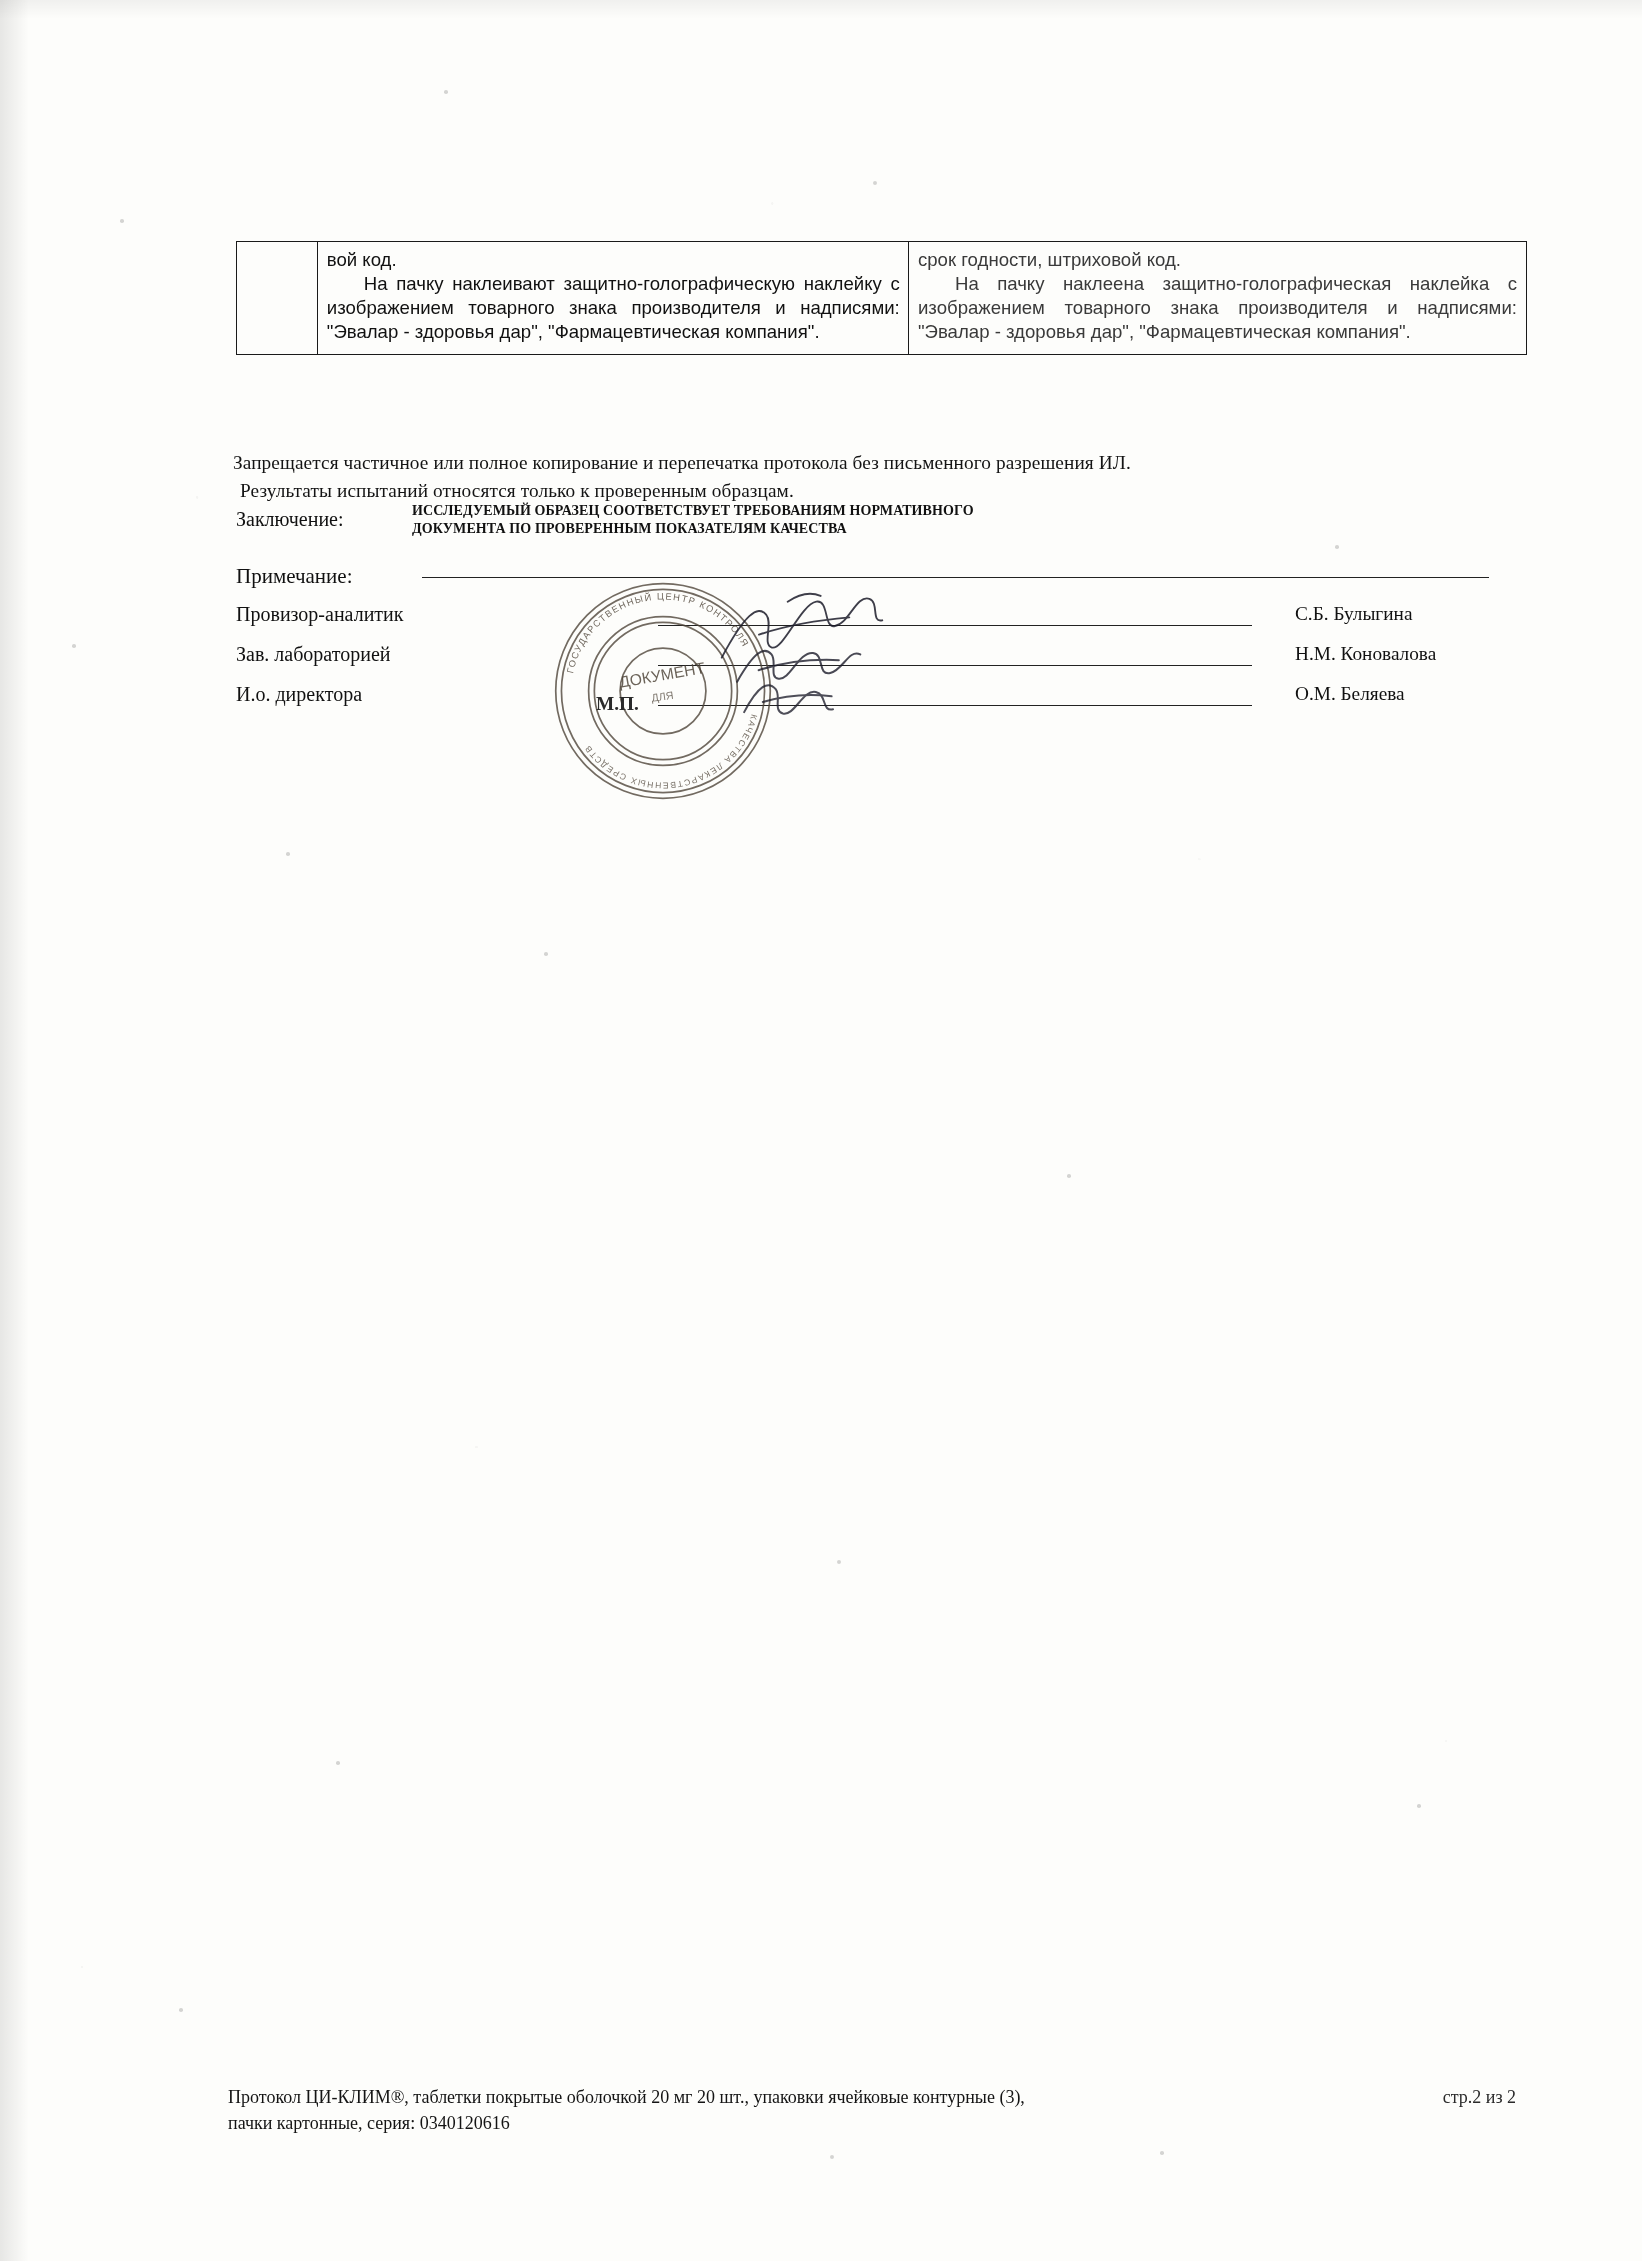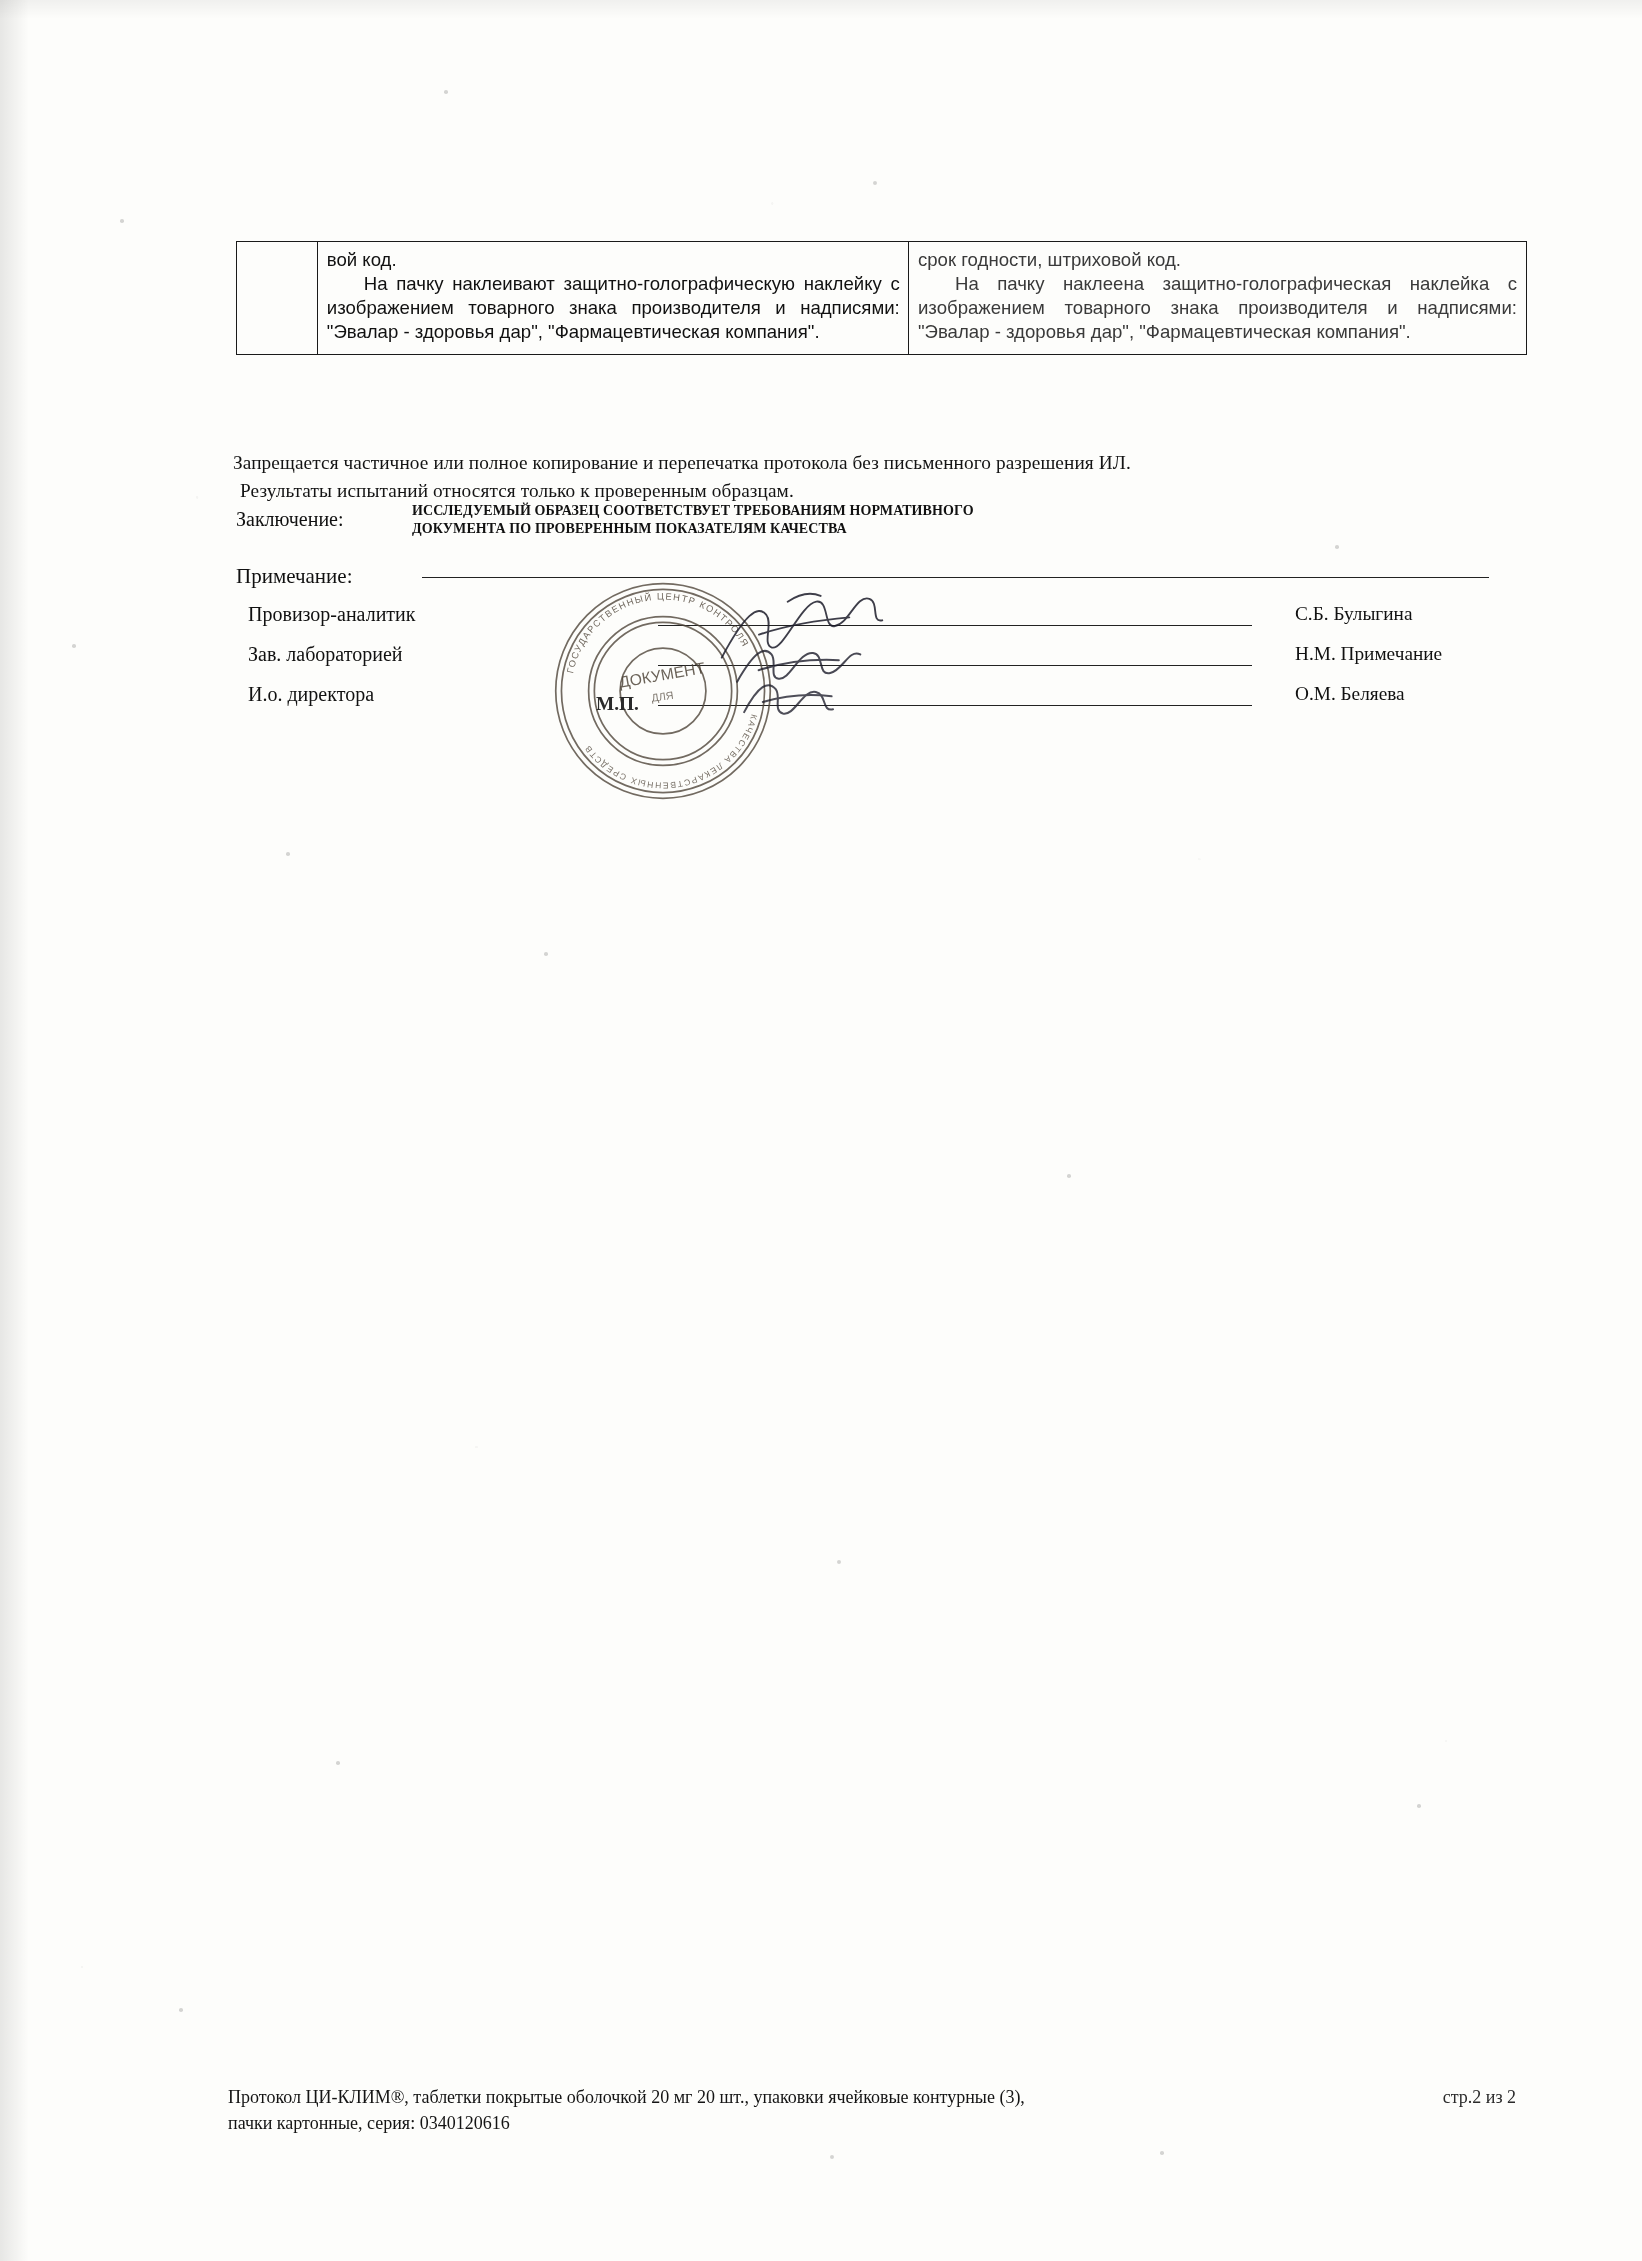--- a/index.html
+++ b/index.html
@@ -117,21 +117,21 @@
     position: absolute;
     left: 422px;
     top: 577px;
     width: 1067px;
     border-top: 1.4px solid #222;
   }
 
   
   .sig-row { position: absolute; left: 236px; width: 1260px; height: 37px; }
   .sig-title {
-    position: absolute; left: 12px; top: 0;
+    position: absolute; left: 0; top: 0;
     font-size: 20px;
     font-family: "Liberation Serif", serif;
   }
   .sig-rule {
     position: absolute;
     left: 422px;
     top: 21.5px;
     width: 594px;
     border-top: 1.4px solid #222;
   }
@@ -241,21 +241,21 @@
   <div class="note-rule"></div>
 
   <div class="sig-row" id="sig-row-1">
     <div class="sig-title">Провизор-аналитик</div>
     <div class="sig-rule"></div>
     <div class="sig-name">С.Б. Булыгина</div>
   </div>
   <div class="sig-row" id="sig-row-2">
     <div class="sig-title">Зав. лабораторией</div>
     <div class="sig-rule"></div>
-    <div class="sig-name">Н.М. Примечание</div>
+    <div class="sig-name">Н.М. Коновалова</div>
   </div>
   <div class="sig-row" id="sig-row-3">
     <div class="sig-title">И.о. директора</div>
     <div class="sig-rule"></div>
     <div class="sig-name">О.М. Беляева</div>
   </div>
 
   <svg class="stamp" viewBox="0 0 330 330">
     <g fill="none" stroke="#4c4236" stroke-width="2.4" opacity="0.78">
       <circle cx="165" cy="165" r="150"></circle>

